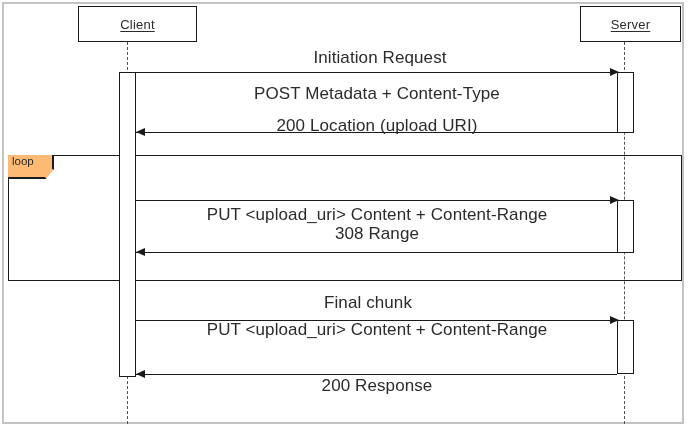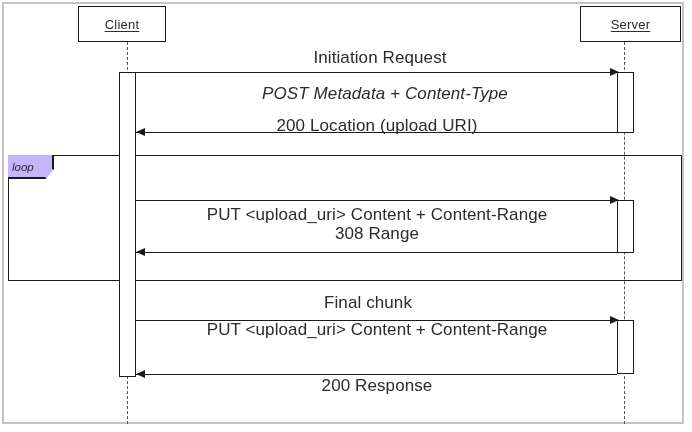--- a/index.html
+++ b/index.html
@@ -109,29 +109,27 @@
     border: 1.5px solid #1a1a1a;
     box-sizing: border-box;
     background: transparent;
     z-index: 2;
   }
   .fragment-tab {
     position: absolute;
     border: 1.5px solid #1a1a1a;
     border-top: none;
     border-left: none;
-    background: #c4b5fd;
+    background: #fdba74;
     box-sizing: border-box;
     z-index: 3;
     display: flex;
-    align-items: center;
     padding-left: 4px;
     
     clip-path: polygon(0 0, 100% 0, 100% 58%, 82% 100%, 0 100%);
-    font-style: italic;
   }
   .fragment-tab-inner {
     position: absolute;
     left: 0; top: 0; right: 0; bottom: 0;
     border-right: 1.5px solid #1a1a1a;
     border-bottom: 1.5px solid #1a1a1a;
     box-sizing: border-box;
     clip-path: polygon(0 0, 100% 0, 100% 58%, 82% 100%, 0 100%);
     pointer-events: none;
   }
@@ -152,38 +150,38 @@
 
   <div class="lifeline" style="left:127px; top:42px; height:382px;"></div>
   <div class="lifeline" style="left:624px; top:42px; height:382px;"></div>
 
   <div class="fragment" style="left:8px; top:155px; width:674px; height:126px;"></div>
   <div class="fragment-tab" style="left:8px; top:155px; width:46px; height:24px;">
     <div class="fragment-tab-inner"></div>
     <span class="fragment-label">loop</span>
   </div>
 
-  <div class="participant" style="left:78px; top:6px; width:88px; height:36px;">
+  <div class="participant" style="left:78px; top:6px; width:119px; height:36px;">
     <span class="participant-label">Client</span>
   </div>
   <div class="participant" style="left:580px; top:6px; width:101px; height:36px;">
     <span class="participant-label">Server</span>
   </div>
 
   <div class="activation" style="left:119px; top:72px; width:17px; height:305px;"></div>
 
   <div class="activation" style="left:617px; top:72px; width:17px; height:61px;"></div>
   <div class="activation" style="left:617px; top:200px; width:17px; height:53px;"></div>
   <div class="activation" style="left:617px; top:320px; width:17px; height:54px;"></div>
 
   <div class="msg-label" style="left:136px; top:48px; width:488px;">Initiation Request</div>
 
   <div class="msg-line" style="left:135px; top:72px; width:483px;"></div>
   <div class="arrowhead right" style="left:610px; top:67.5px;"></div>
-  <div class="msg-label" style="left:144px; top:84px; width:482px;font-style:italic;">POST Metadata + Content-Type</div>
+  <div class="msg-label" style="left:136px; top:84px; width:482px;">POST Metadata + Content-Type</div>
 
   <div class="msg-label" style="left:136px; top:116px; width:482px;">200 Location (upload URI)</div>
   <div class="msg-line" style="left:136px; top:132px; width:481px;"></div>
   <div class="arrowhead left" style="left:136px; top:127.5px;"></div>
 
 
   <div class="msg-line" style="left:135px; top:200px; width:483px;"></div>
   <div class="arrowhead right" style="left:610px; top:195.5px;"></div>
   <div class="msg-label" style="left:136px; top:205px; width:482px;">PUT &lt;upload_uri&gt; Content + Content-Range</div>
 

